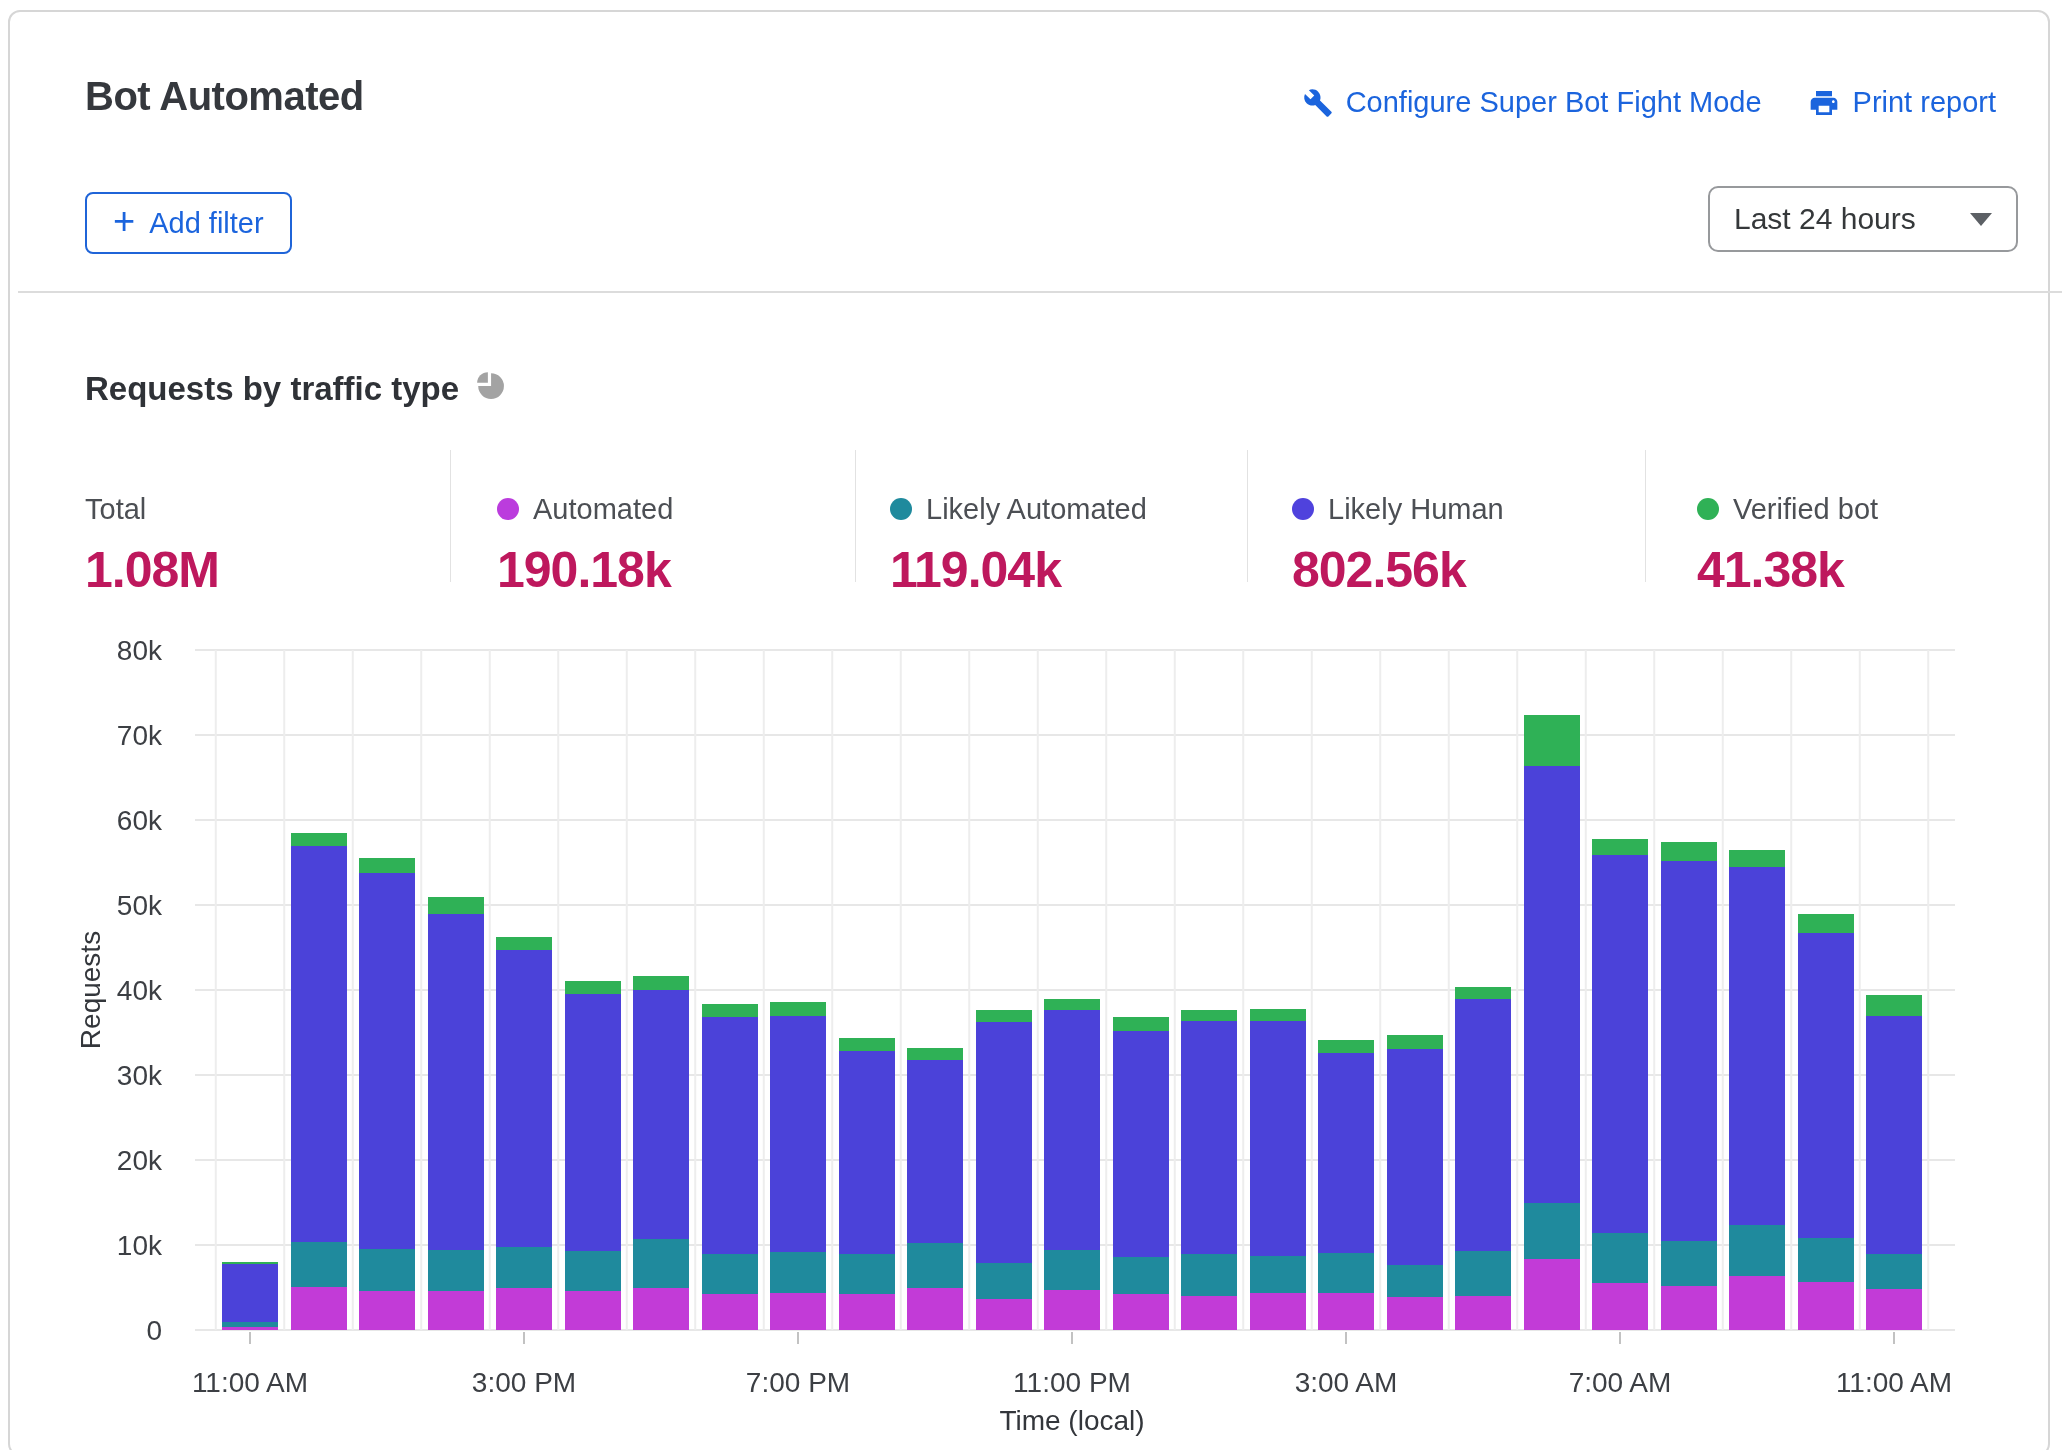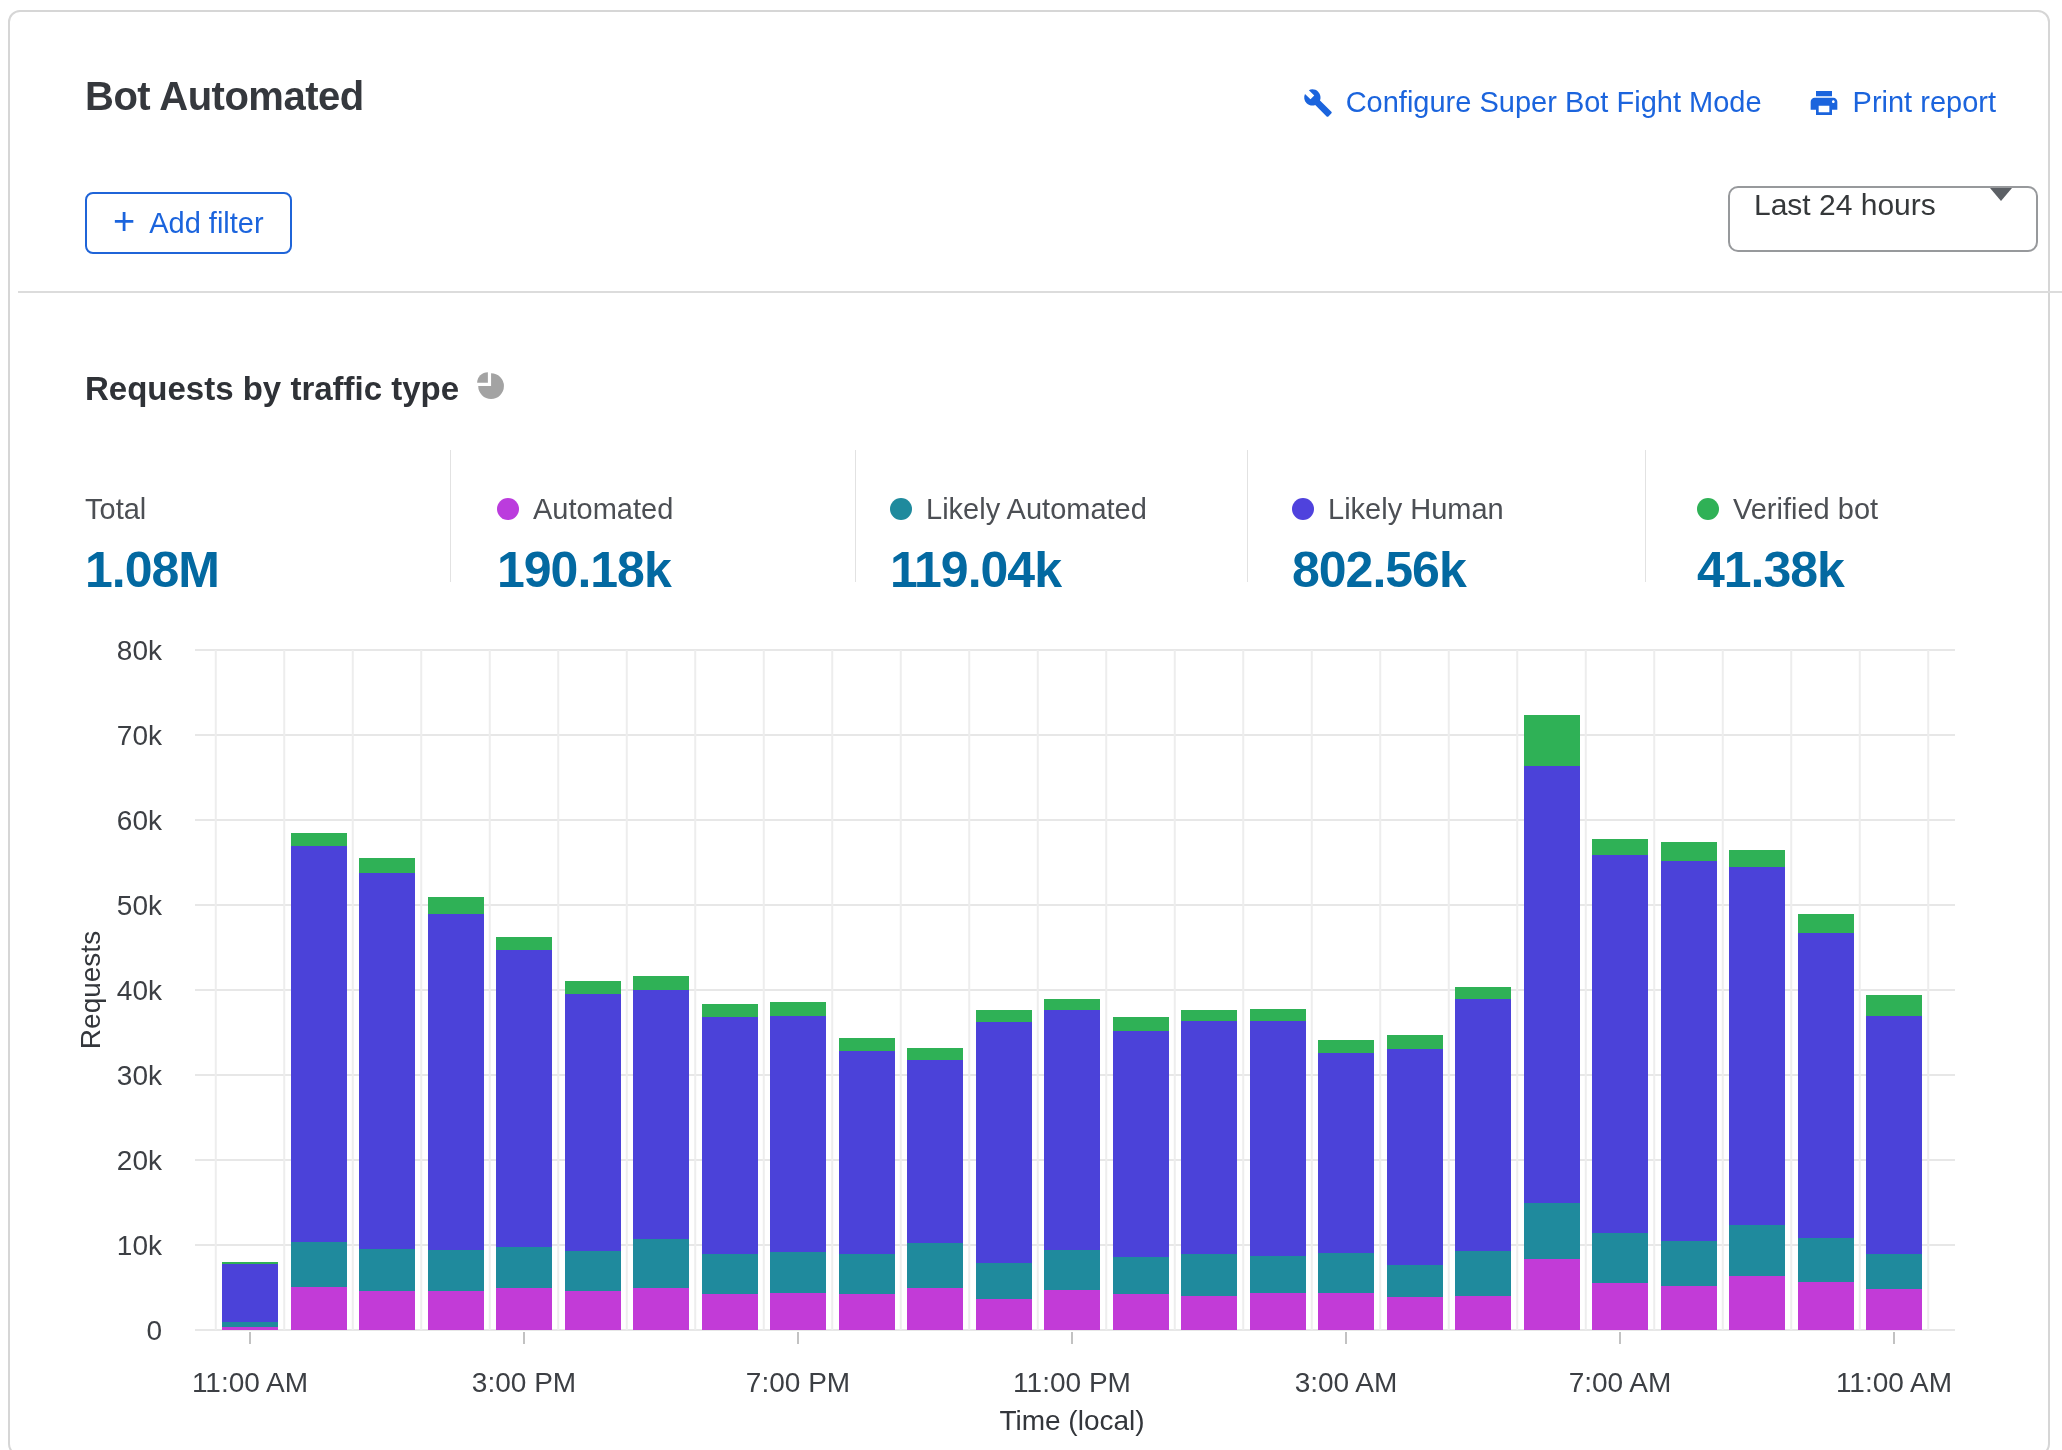--- a/index.html
+++ b/index.html
@@ -32,40 +32,40 @@
     background:#ffffff;border:2px solid #1f64d8;border-radius:8px;
     color:#1b64dd;font-size:29px;cursor:pointer;
     font-family:"Liberation Sans",sans-serif;
   }
   .add-filter .plus{
     font-size:38px;font-weight:400;margin-right:14px;position:relative;top:-2px;
   }
   .dropdown{
     position:absolute;left:1698px;top:174px;width:310px;height:66px;
     border:2px solid #97999c;border-radius:10px;background:#fff;
-    box-sizing:border-box;display:flex;align-items:flex-start;
-    padding:0 24px;font-size:30px;color:#35383a;cursor:pointer;margin-left:20px;
+    box-sizing:border-box;display:flex;align-items:center;
+    padding:0 24px;font-size:30px;color:#35383a;cursor:pointer;
   }
   .dropdown .caret{
     margin-left:auto;width:0;height:0;
     border-left:11px solid transparent;border-right:11px solid transparent;
     border-top:13px solid #5c6065;
   }
   .divider{
     position:absolute;left:8px;top:279px;width:2044px;height:2px;background:#dcdcdc;
   }
   .section-title-row{
     position:absolute;left:75px;top:358px;display:flex;gap:16px;
   }
   .section-title{font-size:33px;font-weight:700;color:#2f3237;}
   .stat{position:absolute;top:442px;}
   .stat-head{display:flex;align-items:center;gap:14px;height:36px;margin-top:37px;}
   .stat-label{font-size:29px;color:#4c4f54;}
   .dot{width:22px;height:22px;border-radius:50%;display:inline-block;}
-  .stat-value{margin-top:14px;font-size:50px;font-weight:700;color:#0369a1;letter-spacing:-1px;}
+  .stat-value{margin-top:14px;font-size:50px;font-weight:700;color:#be185d;letter-spacing:-1px;}
   .stat-sep{position:absolute;top:438px;width:1px;height:132px;background:#e2e2e2;}
   #chart-svg{position:absolute;left:0;top:620px;}
   .ytick,.xtick{font-size:28px;fill:#3c3f44;}
   .axis-title{font-size:28px;fill:#33363b;}
 </style>
 </head>
 <body>
 
 <div class="card">
 

